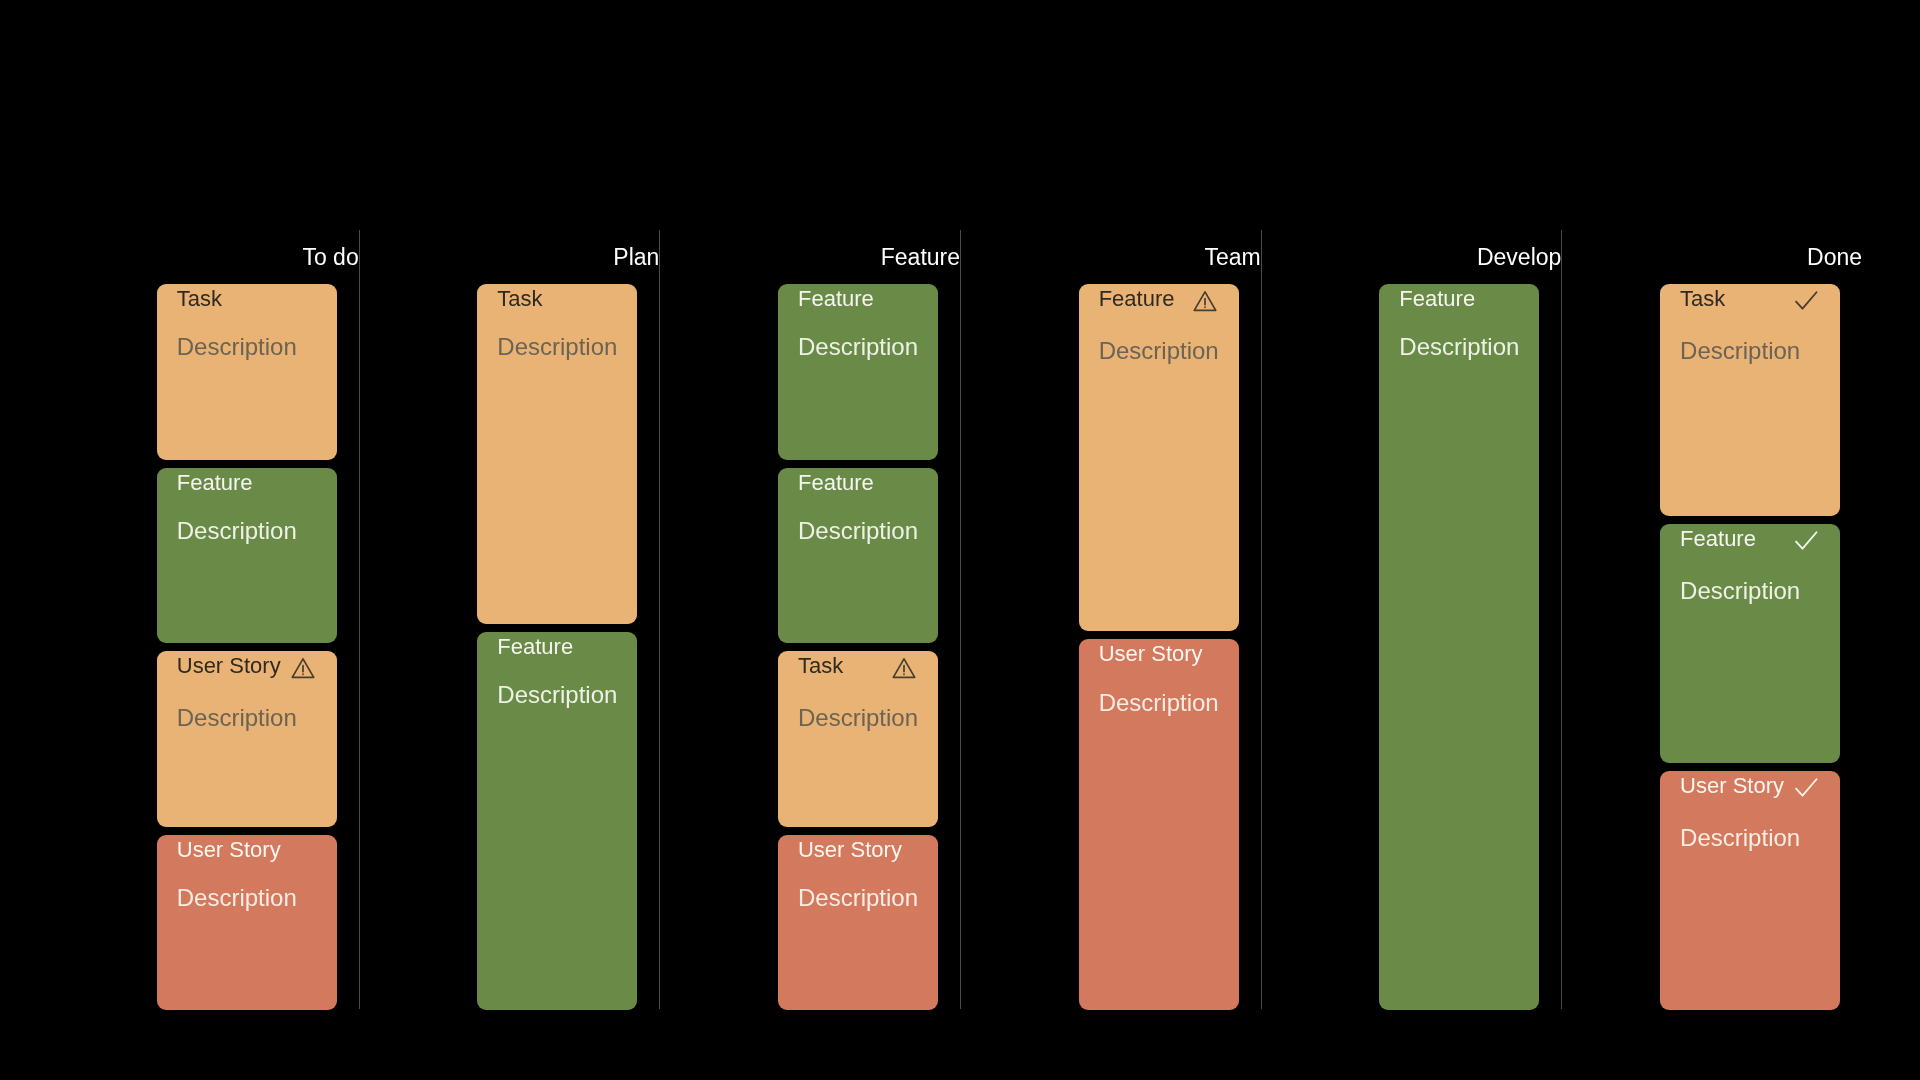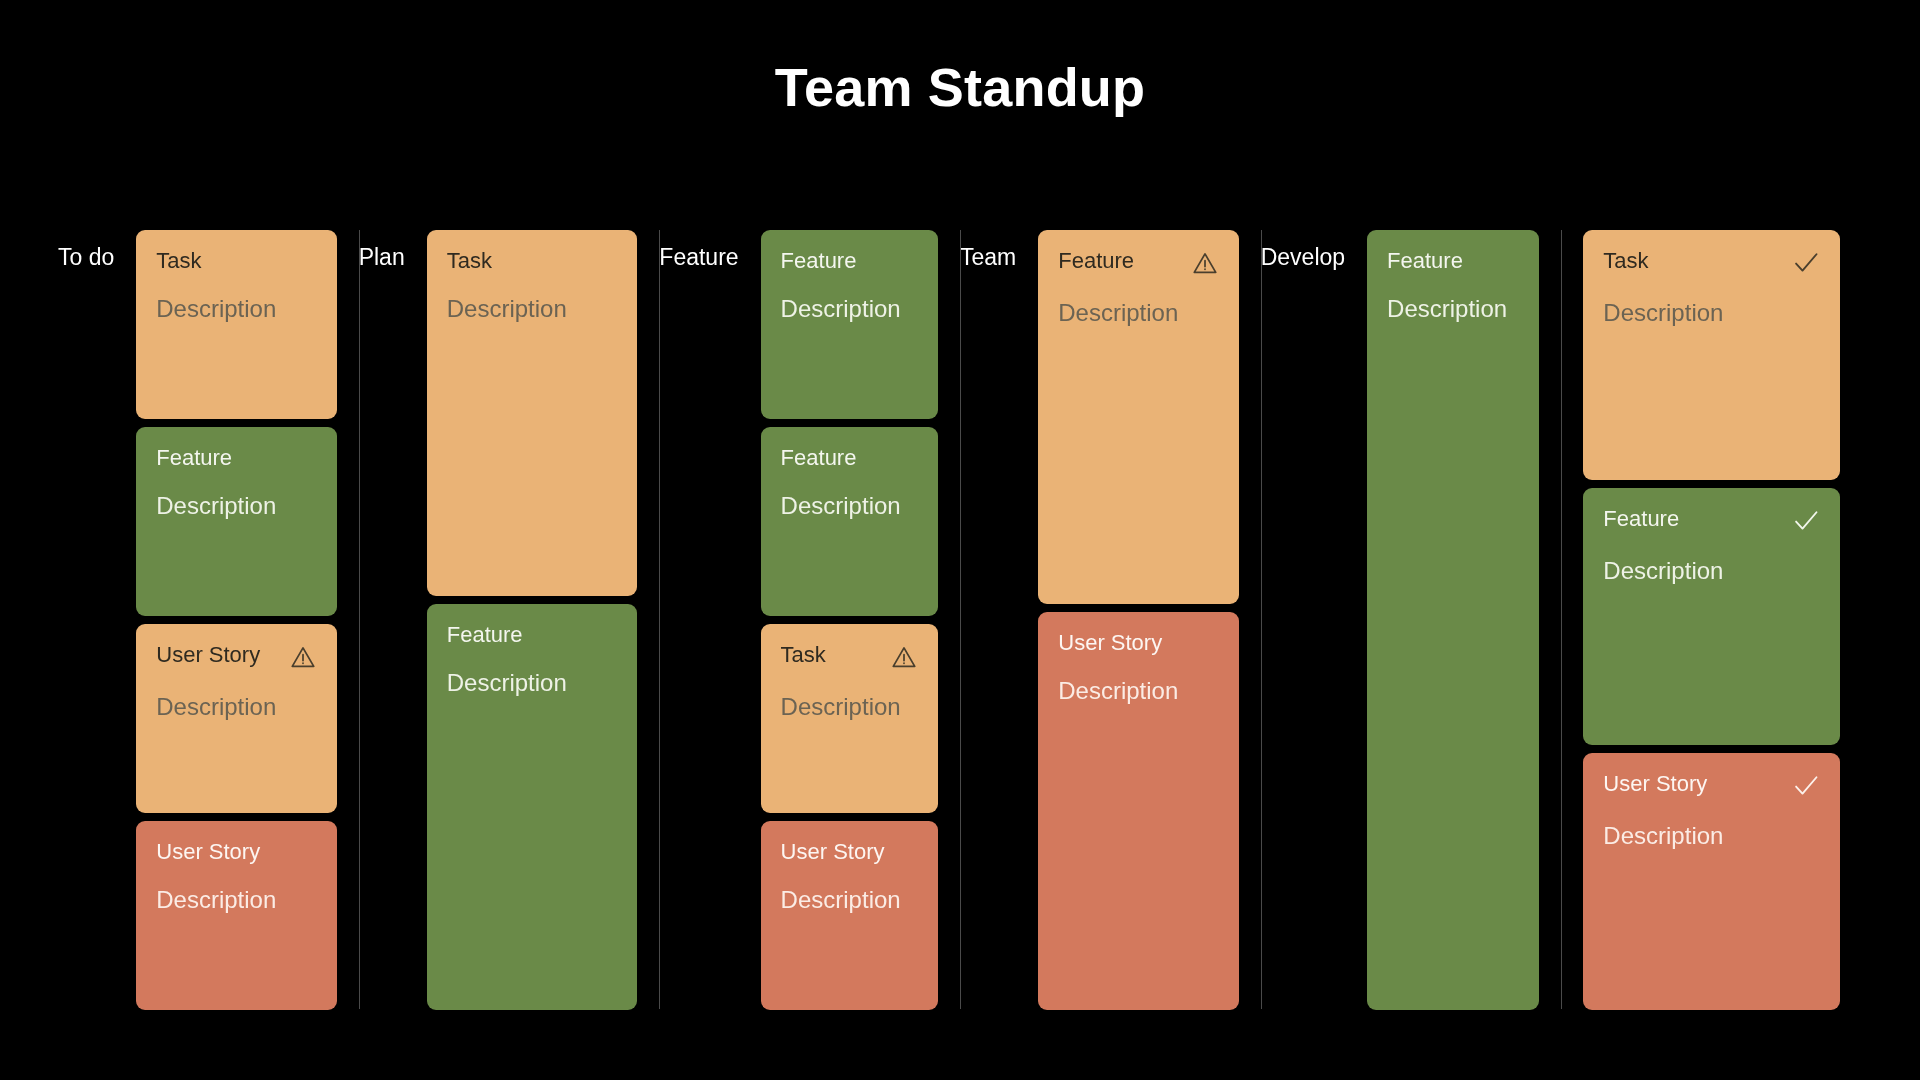--- a/index.html
+++ b/index.html
@@ -34,22 +34,23 @@
     left: 58px;
     width: 1804px;
     height: 780px;
     display: flex;
     flex-direction: row;
   }
   .column {
     position: relative;
     flex: 1 1 0;
     display: flex;
-    flex-direction: row;
+    flex-direction: column;
     min-width: 0;
+    align-items: flex-end;
   }
   
   .column + .column::before {
     content: "";
     position: absolute;
     left: 0; top: 0;
     width: 1px;
     height: 779px;
     background: #4a4a4a;
   }
@@ -69,21 +70,21 @@
     flex-direction: column;
     padding: 0 22px;
     gap: 8px;
     min-height: 0;
   }
 
   
   .card {
     position: relative;
     border-radius: 9px;
-    padding: 18px 20px 14px 20px;
+    padding: 2px 20px 14px 20px;
     min-height: 0;
     overflow: hidden;
   }
   .card-title-row {
     display: flex;
     align-items: flex-start;
     justify-content: space-between;
     gap: 8px;
   }
   .card-title {
@@ -121,21 +122,20 @@
   .card.red    { background: #d3795d; }
   .card.red .card-title { color: #fdf6f2; }
   .card.red .card-desc  { color: #fbece5; }
   .card.red .card-icon svg { stroke: #fcf1eb; }
 </style>
 </head>
 <body>
 
 <div id="board-root">
 
-  <div id="page-title">Team Standup</div>
 
   <div id="board">
       <div class="column">
         <div class="column-header">To do</div>
         <div class="column-body">
           <div class="card orange" style="flex: 1 1 0px;">
             <div class="card-title-row">
               <div class="card-title">Task</div>
             </div>
             <div class="card-desc">Description</div>
@@ -249,20 +249,21 @@
         <div class="column-body">
           <div class="card green" style="flex: 1 1 0px;">
             <div class="card-title-row">
               <div class="card-title">Feature</div>
             </div>
             <div class="card-desc">Description</div>
           </div>
         </div>
       </div>
       <div class="column">
+        <div class="column-header">Done</div>
         <div class="column-body">
           <div class="card orange" style="flex: 1 1 0px;">
             <div class="card-title-row">
               <div class="card-title">Task</div>
               <span class="card-icon">
                 <svg viewBox="0 0 24 24" fill="none" stroke-width="1.6" stroke-linecap="round" stroke-linejoin="round">
                   <path d="M3.5 12.5 L9 18.5 L21 4.5"></path>
                 </svg>
               </span>
             </div>

